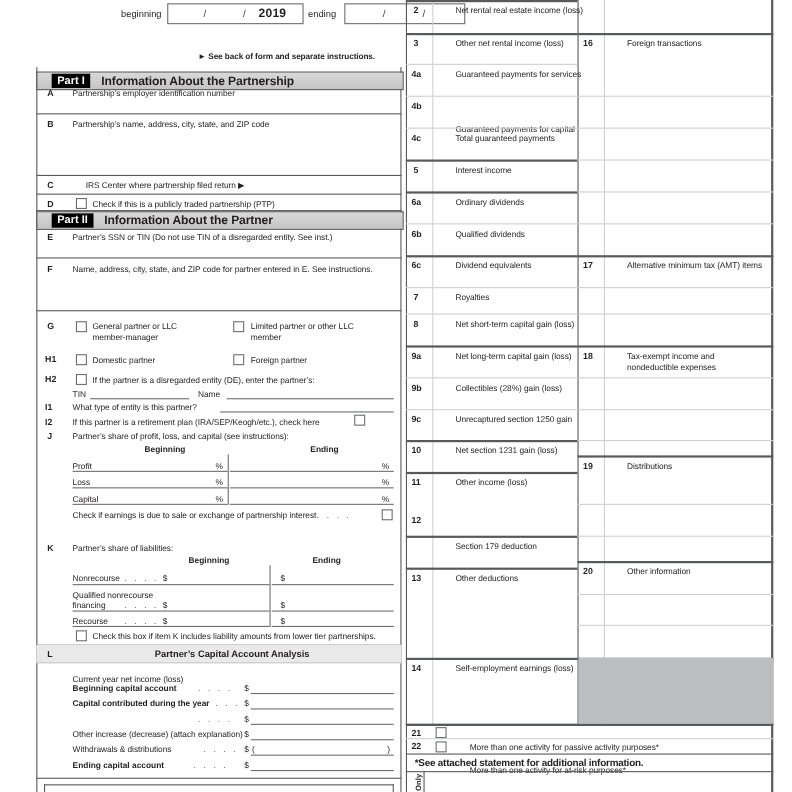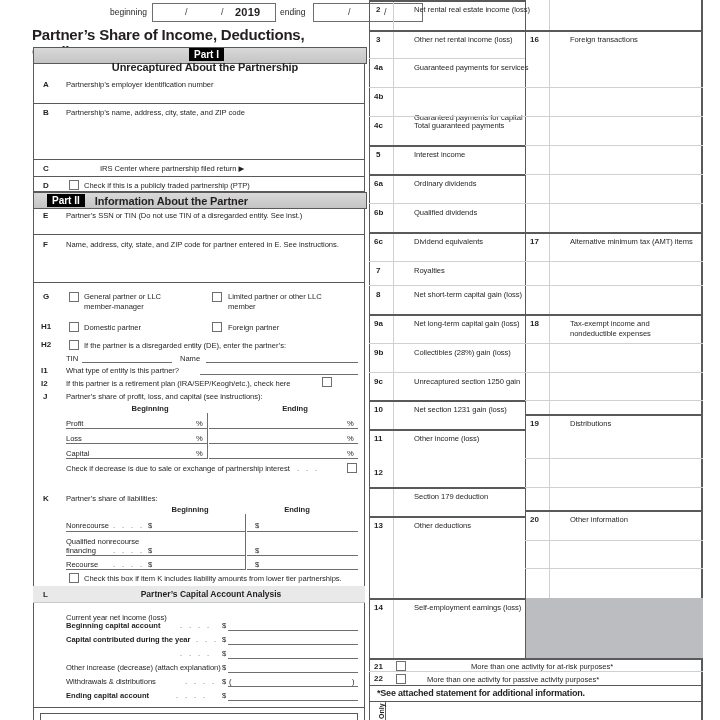--- a/index.html
+++ b/index.html
@@ -69,44 +69,40 @@
       <span class="slashcell" style="left:68px;">/</span>
       <span class="yr" style="left:82px;">2019</span>
     </div>
     <div class="period-lbl" style="left:170px;">ending</div>
     <div class="period-box" style="left:203px;width:108px;">
       <span class="slashcell" style="left:34px;">/</span>
       <span class="slashcell" style="left:70px;">/</span>
     </div>
   </div>
 
-  <div class="title">
-    <div>Partner’s Share of Income, Deductions,</div>
-    <div>Credits, etc.</div>
-  </div>
   <div class="seeback">► See back of form and separate instructions.</div>
 
   <div class="abs" style="left:33px;top:61px;width:332px;height:659px;border-left:1px solid #58595b;border-right:1px solid #58595b;"></div>
 
-  <div class="part-banner" style="top:47px;width:332px;flex-direction:column;">
+  <div class="part-banner" style="top:65px;width:332px;">
     <span class="part-tag">Part I</span>
-    <span class="part-title">Unrecaptured About the Partnership</span>
+    <span class="part-title">Information About the Partnership</span>
   </div>
 
   <div class="abs" style="left:33px;top:76px;width:332px;height:28px;border-bottom:1px solid #58595b;"></div>
   <div class="ltr" style="left:43px;top:80px;">A</div>
   <div class="txt" style="left:66px;top:80px;">Partnership’s employer identification number</div>
 
   <div class="abs" style="left:33px;top:104px;width:332px;height:56px;border-bottom:1px solid #58595b;"></div>
   <div class="ltr" style="left:43px;top:108px;">B</div>
   <div class="txt" style="left:66px;top:108px;">Partnership’s name, address, city, state, and ZIP code</div>
 
   <div class="abs" style="left:33px;top:160px;width:332px;height:17px;border-bottom:1px solid #58595b;"></div>
   <div class="ltr" style="left:43px;top:164px;">C</div>
-  <div class="txt" style="left:84px;top:164px;padding-left:16px;">IRS Center where partnership filed return ▶</div>
+  <div class="txt" style="left:62px;top:164px;padding-left:16px;">IRS Center where partnership filed return ▶</div>
 
   <div class="abs" style="left:33px;top:177px;width:332px;height:15px;border-bottom:1px solid #58595b;"></div>
   <div class="ltr" style="left:43px;top:181px;">D</div>
   <div class="chk" style="left:69px;top:180px;"></div>
   <div class="txt" style="left:84px;top:181px;">Check if this is a publicly traded partnership (PTP)</div>
 
   <div class="part-banner" style="top:192px;width:332px;">
     <span class="part-tag">Part II</span>
     <span class="part-title">Information About the Partner</span>
   </div>
@@ -172,21 +168,21 @@
   <div class="txt" style="left:196px;top:434px;">%</div>
   <div class="rule" style="left:209px;top:443px;width:149px;"></div>
   <div class="txt" style="left:347px;top:434px;">%</div>
 
   <div class="txt" style="left:66px;top:449px;">Capital</div>
   <div class="rule" style="left:66px;top:458px;width:141px;"></div>
   <div class="txt" style="left:196px;top:449px;">%</div>
   <div class="rule" style="left:209px;top:458px;width:149px;"></div>
   <div class="txt" style="left:347px;top:449px;">%</div>
 
-  <div class="txt" style="left:66px;top:464px;">Check if decrease is due to sale or exchange of partnership interest</div>
+  <div class="txt" style="left:66px;top:464px;">Check if earnings is due to sale or exchange of partnership interest</div>
   <div class="dots" style="left:288px;top:464px;">. . . .</div>
   <div class="chk" style="left:347px;top:463px;"></div>
 
   <div class="abs" style="left:33px;top:478px;width:332px;height:0;"></div>
 
   <div class="ltr" style="left:43px;top:494px;">K</div>
   <div class="txt" style="left:66px;top:494px;">Partner’s share of liabilities:</div>
   <div class="txtb ctr" style="left:150px;top:505px;width:80px;">Beginning</div>
   <div class="txtb ctr" style="left:262px;top:505px;width:70px;">Ending</div>
 
@@ -380,21 +376,21 @@
       <div class="hlinefine" style="left: 525px; top: 540px; width: 178px;"></div>
       <div class="hlinefine" style="left: 525px; top: 568px; width: 178px;"></div>
       <div class="hline" style="left: 525px; top: 598px; width: 178px; border-top-width: 2px;"></div>
     </div>
 
   <div class="shade" style="left:526px;top:598px;width:177px;height:60px;"></div>
 
   <div class="hline" style="left:369px;top:658px;width:334px;border-top-width:2px;"></div>
   <div class="cellnum" style="left:374px;top:662px;">21</div>
   <div class="chk" style="left:396px;top:661px;"></div>
-  <div class="celltxt" style="left:411px;top:662px;margin-left:44px;">More than one activity for at-risk purposes*</div>
+  <div class="celltxt" style="left:411px;top:696px;">More than one activity for at-risk purposes*</div>
   <div class="hlinefine" style="left:369px;top:671px;width:334px;"></div>
   <div class="cellnum" style="left:374px;top:674px;">22</div>
   <div class="chk" style="left:396px;top:674px;"></div>
   <div class="celltxt" style="left:411px;top:675px;">More than one activity for passive activity purposes*</div>
 
   <div class="hline" style="left:369px;top:685px;width:334px;"></div>
   <div class="footnote" style="left:377px;top:688px;">*See attached statement for additional information.</div>
   <div class="hline" style="left:369px;top:701px;width:334px;"></div>
 
   <div class="vsep" style="left:385px;top:701px;height:19px;"></div>

